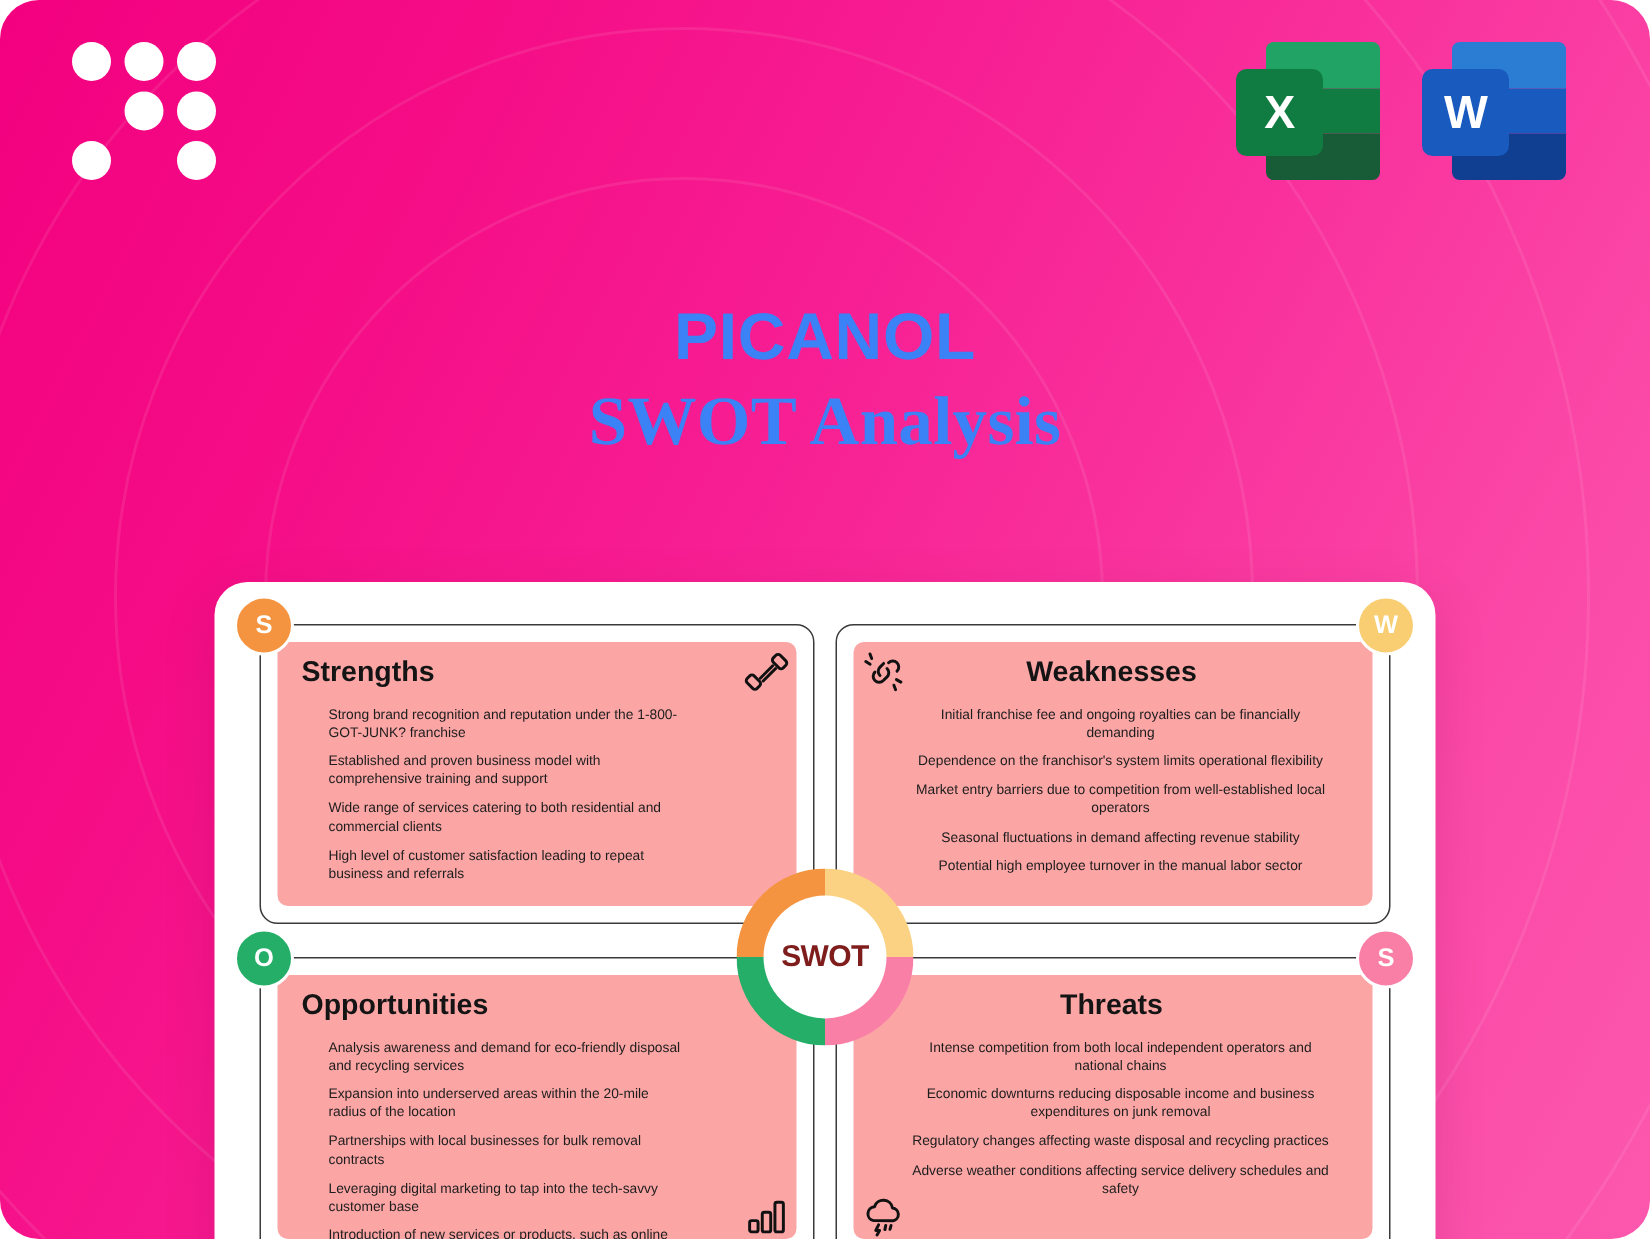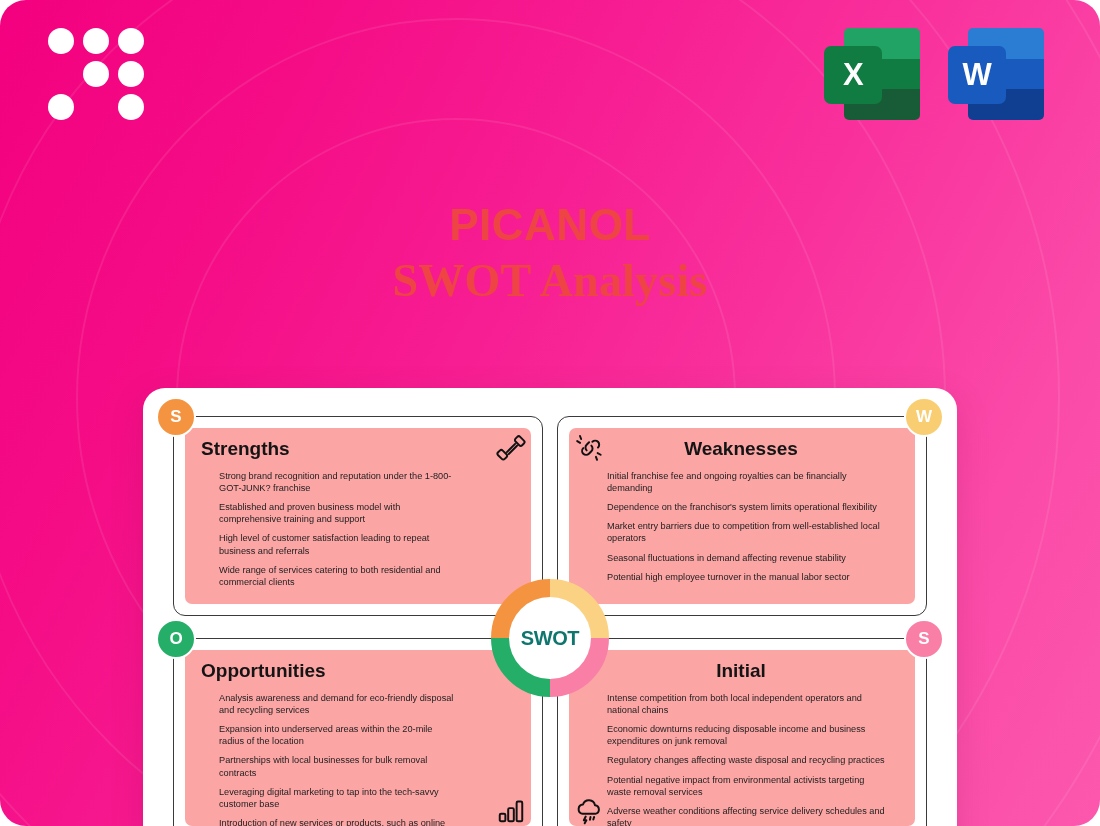--- a/index.html
+++ b/index.html
@@ -117,21 +117,21 @@
   .word .s3 { background: #103f91; }
   .word .oi-badge { background: #185abd; }
 
   
   #title-block {
     position: absolute;
     left: 0;
     top: 198px;
     width: 1100px;
     text-align: center;
-    color: #ef4444;
+    color: #3b82f6;
   }
   #company-name {
     font-size: 44px;
     font-weight: bold;
     letter-spacing: 0.5px;
     line-height: 1.22;
   }
   #analysis-title {
     font-size: 46px;
     font-weight: bold;
@@ -198,21 +198,21 @@
   .q-right .q-title { text-align: center; padding-right: 2px; }
 
   .q-points { list-style: none; }
   .q-points li {
     font-size: 9.2px;
     line-height: 1.32;
     color: #1d1d1d;
     margin-bottom: 7px;
   }
   .q-left  .q-points li { padding-right: 60px; margin-left: 20px; }
-  .q-right .q-points li { padding-left: 24px; padding-right: 14px; }
+  .q-right .q-points li { padding-left: 24px; padding-right: 14px; text-align: center; }
 
   
   .badge {
     position: absolute;
     width: 40px;
     height: 40px;
     border-radius: 50%;
     border: 2px solid #ffffff;
     display: flex;
     align-items: center;
@@ -260,21 +260,21 @@
     height: 82px;
     border-radius: 50%;
     background: #ffffff;
     display: flex;
     align-items: center;
     justify-content: center;
   }
   #swot-hub .hub-label {
     font-size: 20px;
     font-weight: bold;
-    color: #0f766e;
+    color: #7f1d1d;
     letter-spacing: -0.4px;
   }
 </style>
 </head>
 <body>
 
 <div id="stage">
 
   <div id="hero">
     <div class="ring r1"></div>
@@ -331,22 +331,22 @@
             <path d="M11.6 20.4 L20.4 11.6"></path>
             <path d="M8.6 17.4 L17.4 8.6" opacity="0"></path>
             <path d="M13.6 22.4 L22.4 13.6"></path>
           </svg>
         </div>
         <div class="q-inner">
           <div class="q-title">Strengths</div>
           <ul class="q-points">
             <li>Strong brand recognition and reputation under the 1-800-GOT-JUNK? franchise</li>
             <li>Established and proven business model with comprehensive training and support</li>
+            <li>Wide range of services catering to both residential and commercial clients</li>
             <li>High level of customer satisfaction leading to repeat business and referrals</li>
-            <li>Wide range of services catering to both residential and commercial clients</li>
           </ul>
         </div>
       </div>
 
       <div class="quadrant q-weaknesses q-right">
         <div class="badge badge-w">W</div>
         <div class="q-icon icon-weaknesses">
           <svg viewBox="0 0 32 32" fill="none" stroke="#111" stroke-width="2.1" stroke-linecap="round" stroke-linejoin="round">
             <path d="M13.5 18.5 a4.2 4.2 0 0 1 0-6 l2.6-2.6"></path>
             <path d="M18.5 13.5 a4.2 4.2 0 0 1 0 6 l-2.6 2.6 a4.2 4.2 0 0 1-6-6"></path>
@@ -394,26 +394,25 @@
         <div class="badge badge-t">S</div>
         <div class="q-icon icon-threats">
           <svg viewBox="0 0 32 32" fill="none" stroke="#111" stroke-width="2.1" stroke-linecap="round" stroke-linejoin="round">
             <path d="M9 20 a5 5 0 0 1 0.6-9.9 A6.6 6.6 0 0 1 22.4 11 a4.6 4.6 0 0 1 0.4 9.1 Z"></path>
             <path d="M12.5 23 L10.5 27 L13.2 27 L11.4 30.2"></path>
             <path d="M17.6 23.4 L17 26.4"></path>
             <path d="M21.4 23.4 L20.6 26.2"></path>
           </svg>
         </div>
         <div class="q-inner">
-          <div class="q-title">Initial</div>
+          <div class="q-title">Threats</div>
           <ul class="q-points">
             <li>Intense competition from both local independent operators and national chains</li>
             <li>Economic downturns reducing disposable income and business expenditures on junk removal</li>
             <li>Regulatory changes affecting waste disposal and recycling practices</li>
-            <li>Potential negative impact from environmental activists targeting waste removal services</li>
             <li>Adverse weather conditions affecting service delivery schedules and safety</li>
           </ul>
         </div>
       </div>
 
       <div id="swot-hub">
         <svg class="hub-svg" viewBox="0 0 118 118">
           <g fill="none" stroke-width="19">
             <path d="M59 9.5 A49.5 49.5 0 0 0 9.5 59" stroke="#f59440"></path>
             <path d="M59 9.5 A49.5 49.5 0 0 1 108.5 59" stroke="#fbd283"></path>

